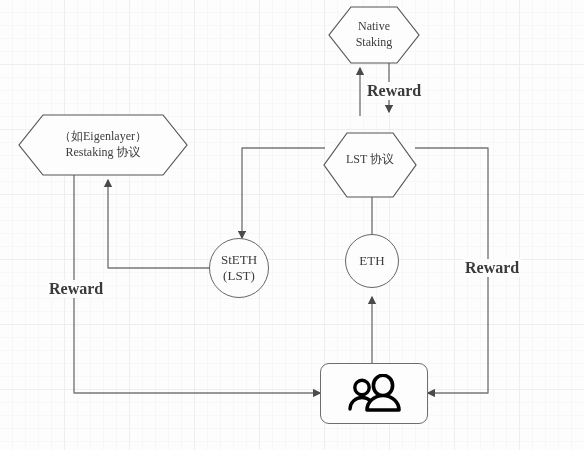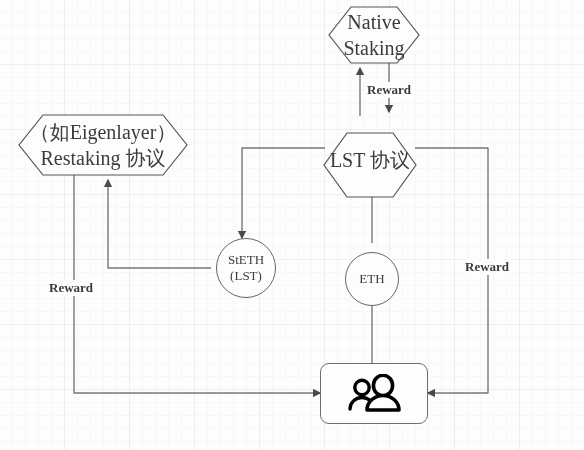--- a/index.html
+++ b/index.html
@@ -44,21 +44,21 @@
     left: 0;
     top: 0;
     width: 100%;
     height: 100%;
     display: flex;
     flex-direction: column;
     align-items: center;
     justify-content: center;
     text-align: center;
     color: #3c3c3c;
-    font-size: 20px;
+    font-size: 12px;
     line-height: 1.3;
     pointer-events: none;
   }
   .circ-wrap {
     position: absolute;
     z-index: 2;
   }
   .circ {
     position: absolute;
     left: 0;
@@ -94,21 +94,21 @@
     box-sizing: border-box;
     display: flex;
     align-items: center;
     justify-content: center;
     z-index: 2;
   }
   .edge-label {
     position: absolute;
     color: #3a3a3a;
     font-weight: bold;
-    font-size: 13px;
+    font-size: 16px;
     font-family: "Liberation Serif", "DejaVu Serif", serif;
     background: #fdfdfd;
     padding: 0 2px;
     white-space: nowrap;
     z-index: 3;
   }
 </style>
 </head>
 <body>
 
@@ -162,29 +162,29 @@
   <div class="hex-wrap" style="left:18px; top:114px; width:170px; height:62px;">
     <svg width="170" height="62" viewBox="0 0 170 62">
       <polygon points="25,1 145,1 169,31 145,61 25,61 1,31" fill="#fdfdfd" stroke="#555555" stroke-width="1.2"></polygon>
     </svg>
     <div class="hex-label">
       <span>（如Eigenlayer）</span>
       <span>Restaking 协议</span>
     </div>
   </div>
 
-  <div class="circ-wrap" style="left:216px; top:238px; width:60px; height:60px;">
+  <div class="circ-wrap" style="left:209px; top:238px; width:60px; height:60px;">
     <div class="circ"></div>
     <div class="circ-label">
       <span>StETH</span>
       <span>(LST)</span>
     </div>
   </div>
 
-  <div class="circ-wrap" style="left:345px; top:252px; width:54px; height:54px;">
+  <div class="circ-wrap" style="left:345px; top:234px; width:54px; height:54px;">
     <div class="circ"></div>
     <div class="circ-label">
       <span>ETH</span>
     </div>
   </div>
 
   <div class="users-box" style="left:320px; top:363px; width:108px; height:61px;">
     <svg width="64" height="40" viewBox="0 0 64 40">
       <circle cx="20" cy="13.5" r="7.2" fill="none" stroke="#000000" stroke-width="3.4"></circle>
       <path d="M 8 35 A 12 11.5 0 0 1 32 35" fill="none" stroke="#000000" stroke-width="3.4" stroke-linecap="round"></path>

